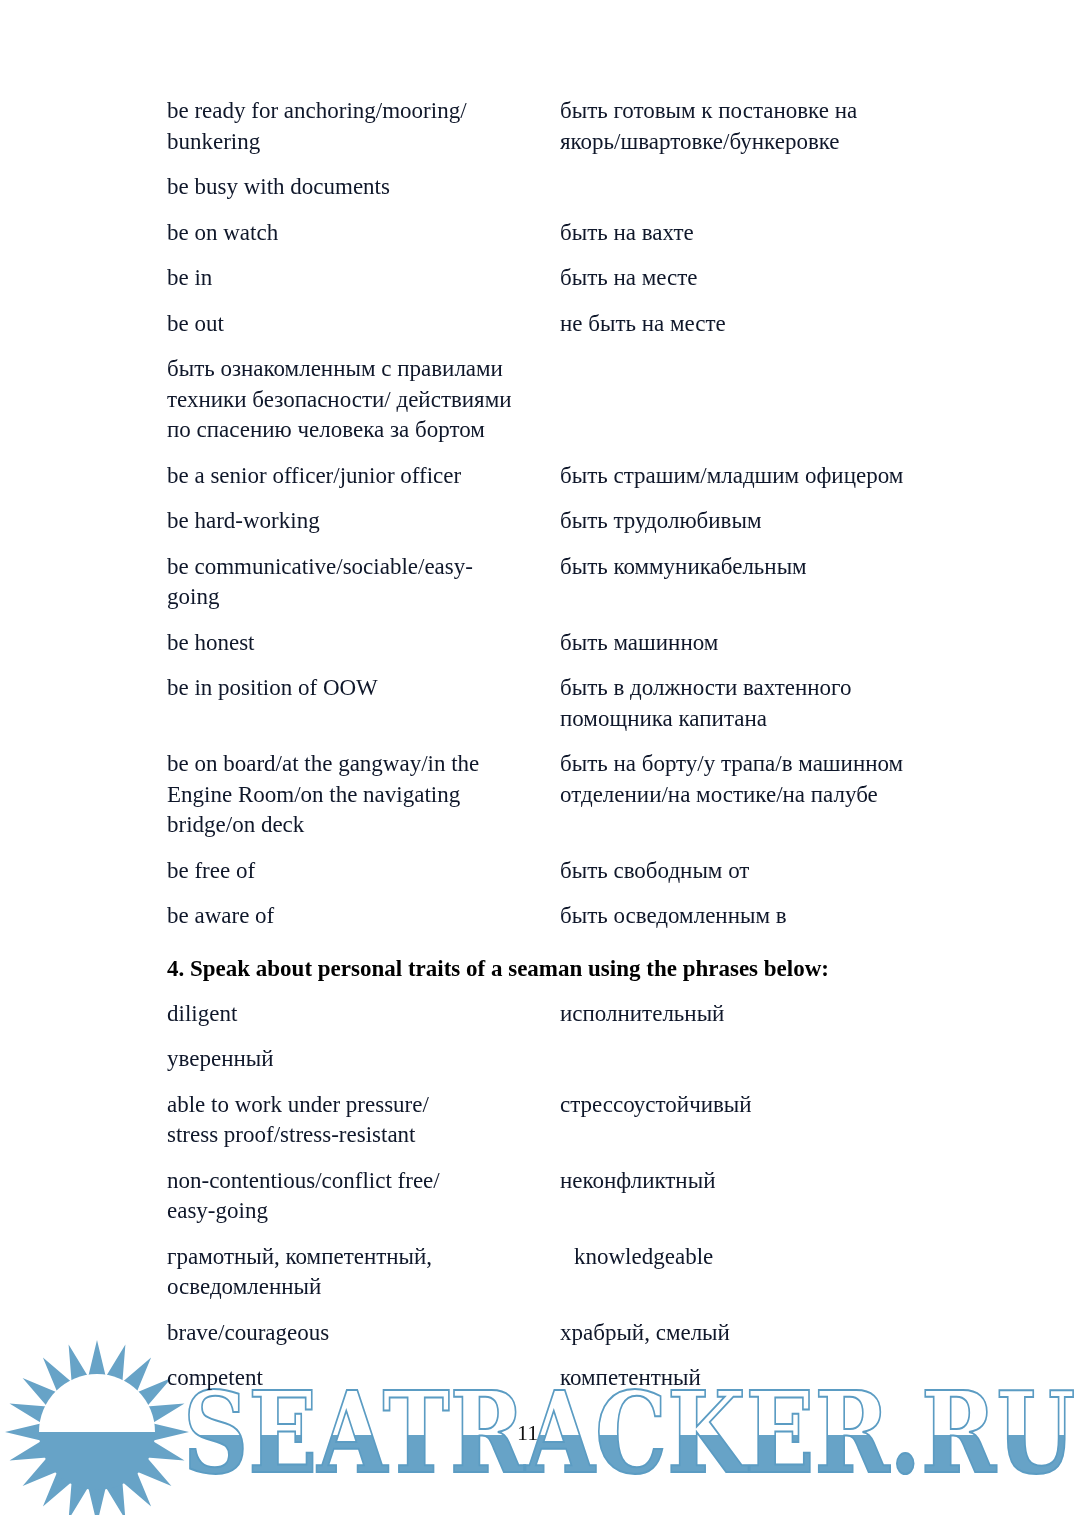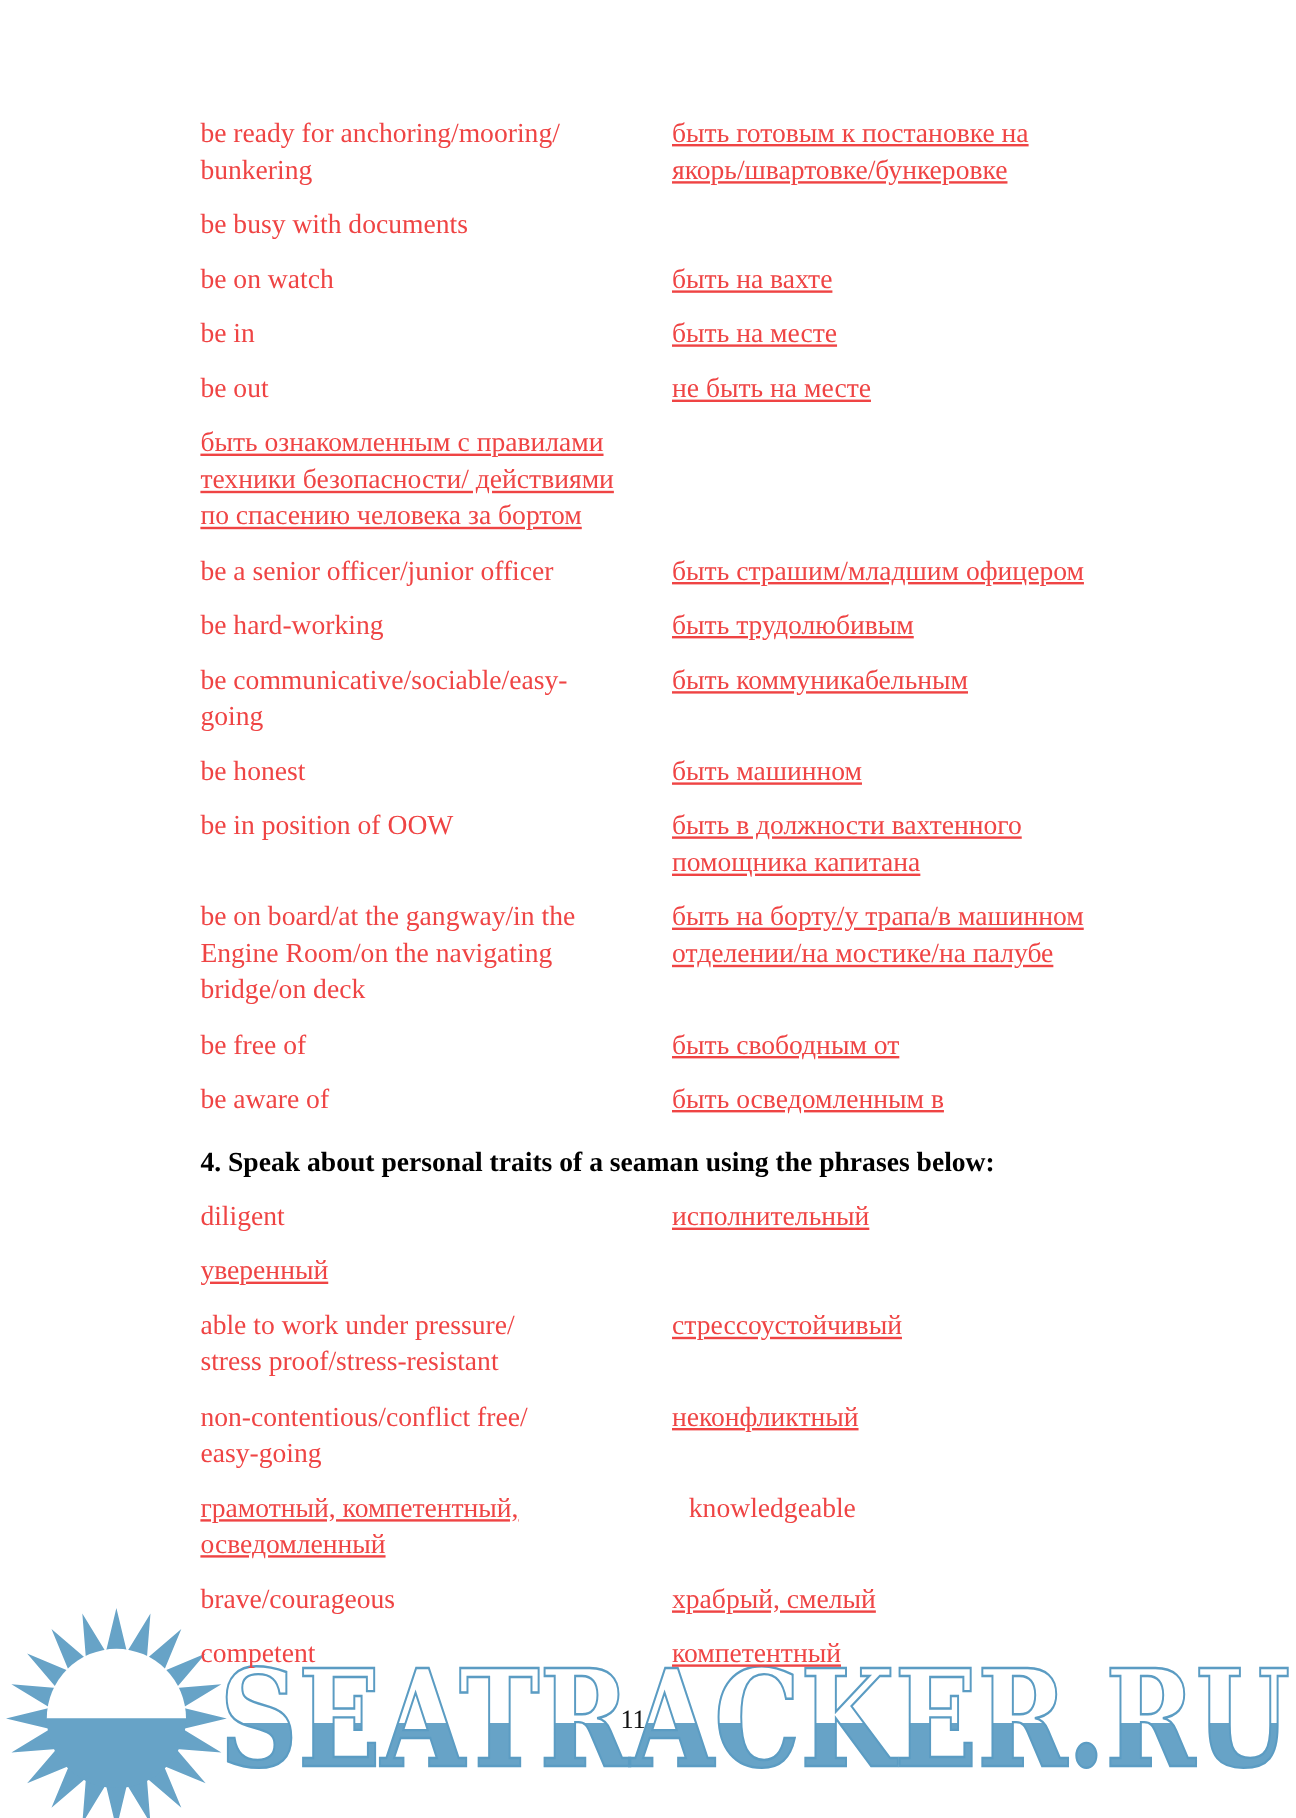--- a/index.html
+++ b/index.html
@@ -21,24 +21,24 @@
     top: 96px;
     width: 800px;
     z-index: 2;
   }
 
   .row { display: flex; margin-bottom: 15px; }
   .col {
     font-size: 23px;
     line-height: 30.5px;
     white-space: pre;
-    color: #ef4444;
+    color: #0f172a;
   }
   .en { width: 393px; }
-  .ru { flex: 1; text-decoration: underline; }
+  .ru { flex: 1; }
 
   .heading {
     font-size: 23px;
     line-height: 30px;
     font-weight: bold;
     white-space: pre;
     margin: 22px 0 15px 0;
   }
 
   .page-number {

